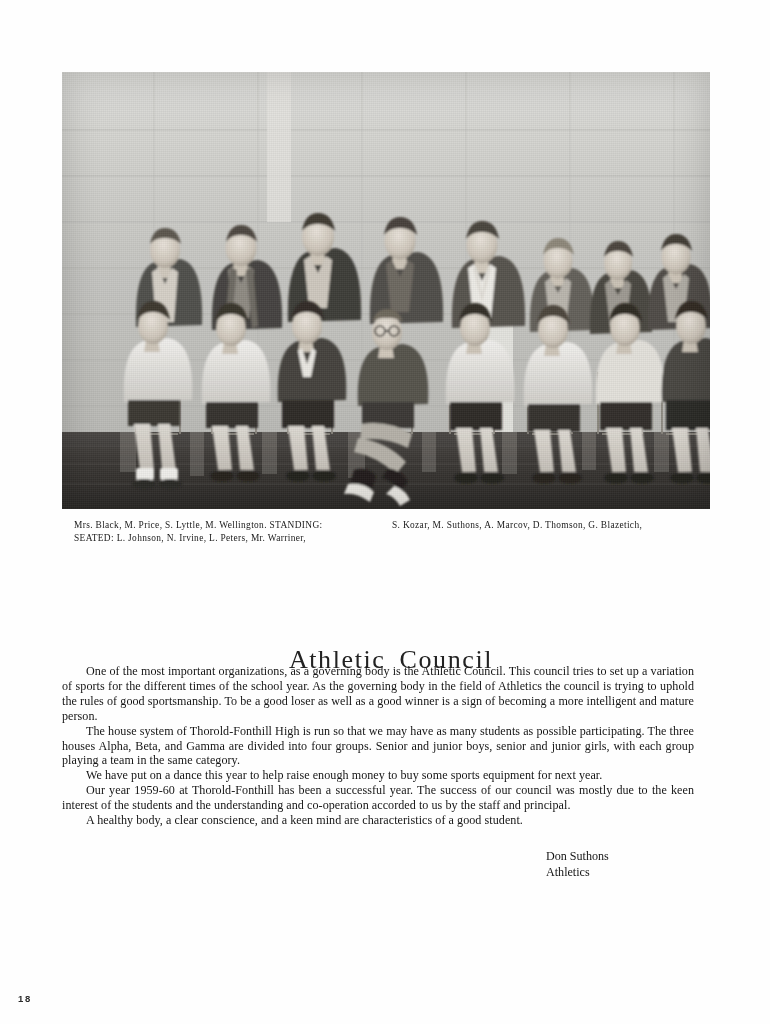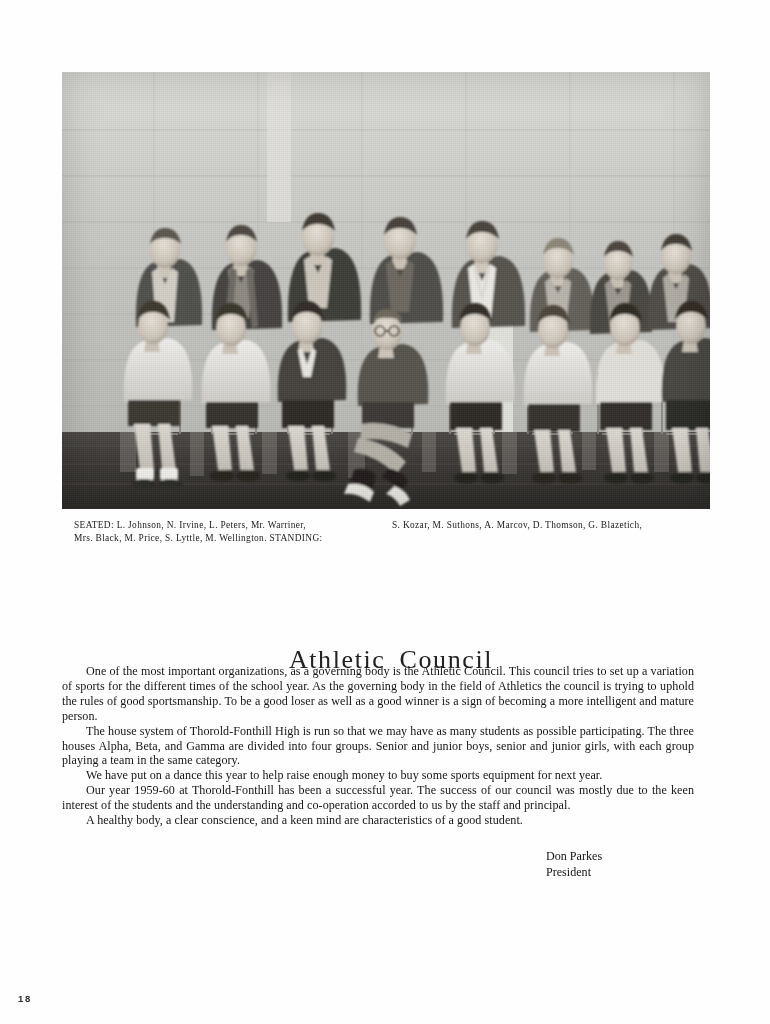--- a/index.html
+++ b/index.html
@@ -401,38 +401,38 @@
           <ellipse cx="646" cy="406" rx="12" ry="5.5" fill="#24221e"></ellipse>
         </g>
       </g>
     </svg>
     <div class="photo-grain"></div>
     <div class="photo-vignette"></div>
   </div>
 
   <div class="caption">
     <div class="caption-col-left">
+      <div class="caption-line">Mrs. Black, M. Price, S. Lyttle, M. Wellington. STANDING:</div>
       <div class="caption-line">SEATED:  L. Johnson, N. Irvine, L. Peters, Mr. Warriner,</div>
-      <div class="caption-line">Mrs. Black, M. Price, S. Lyttle, M. Wellington. STANDING:</div>
     </div>
     <div class="caption-col-right">
       <div class="caption-line">S. Kozar, M. Suthons, A. Marcov, D. Thomson, G. Blazetich,</div>
     </div>
   </div>
 
   <h1 class="headline">Athletic Council</h1>
 
   <div class="article">
     <p>One of the most important organizations, as a governing body is the Athletic Council. This council tries to set up a variation of sports for the different times of the school year. As the governing body in the field of Athletics the council is trying to uphold the rules of good sportsmanship. To be a good loser as well as a good winner is a sign of becoming a more intelligent and mature person.</p>
     <p>The house system of Thorold-Fonthill High is run so that we may have as many students as possible participating. The three houses Alpha, Beta, and Gamma are divided into four groups. Senior and junior boys, senior and junior girls, with each group playing a team in the same category.</p>
     <p>We have put on a dance this year to help raise enough money to buy some sports equipment for next year.</p>
     <p>Our year 1959-60 at Thorold-Fonthill has been a successful year. The success of our council was mostly due to the keen interest of the students and the understanding and co-operation accorded to us by the staff and principal.</p>
     <p class="last-of-body">A healthy body, a clear conscience, and a keen mind are characteristics of a good student.</p>
   </div>
 
   <div class="signature">
-    <div class="sig-line">Don Parkes</div>
-    <div class="sig-line">President</div>
+    <div class="sig-line">Don Suthons</div>
+    <div class="sig-line">Athletics</div>
   </div>
 
   <div class="folio">18</div>
 
 </div>
 
 </body></html>

